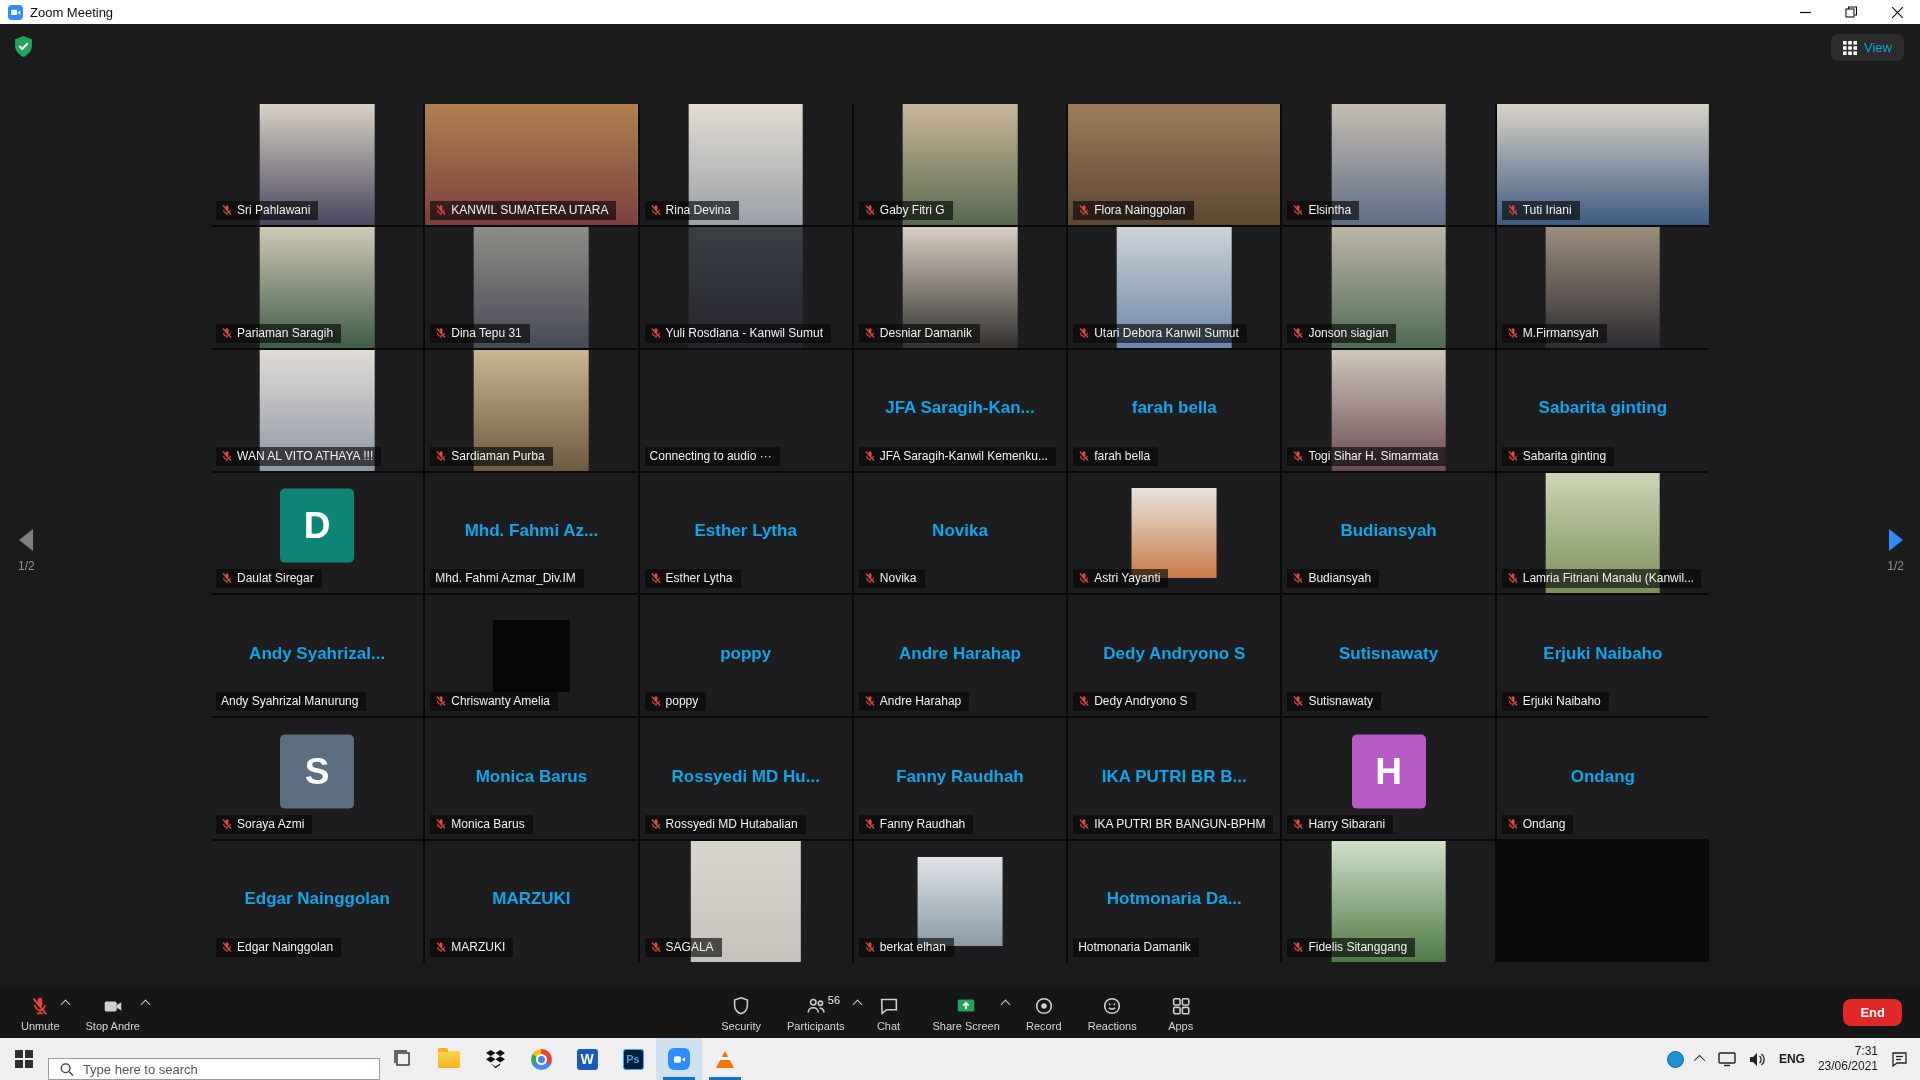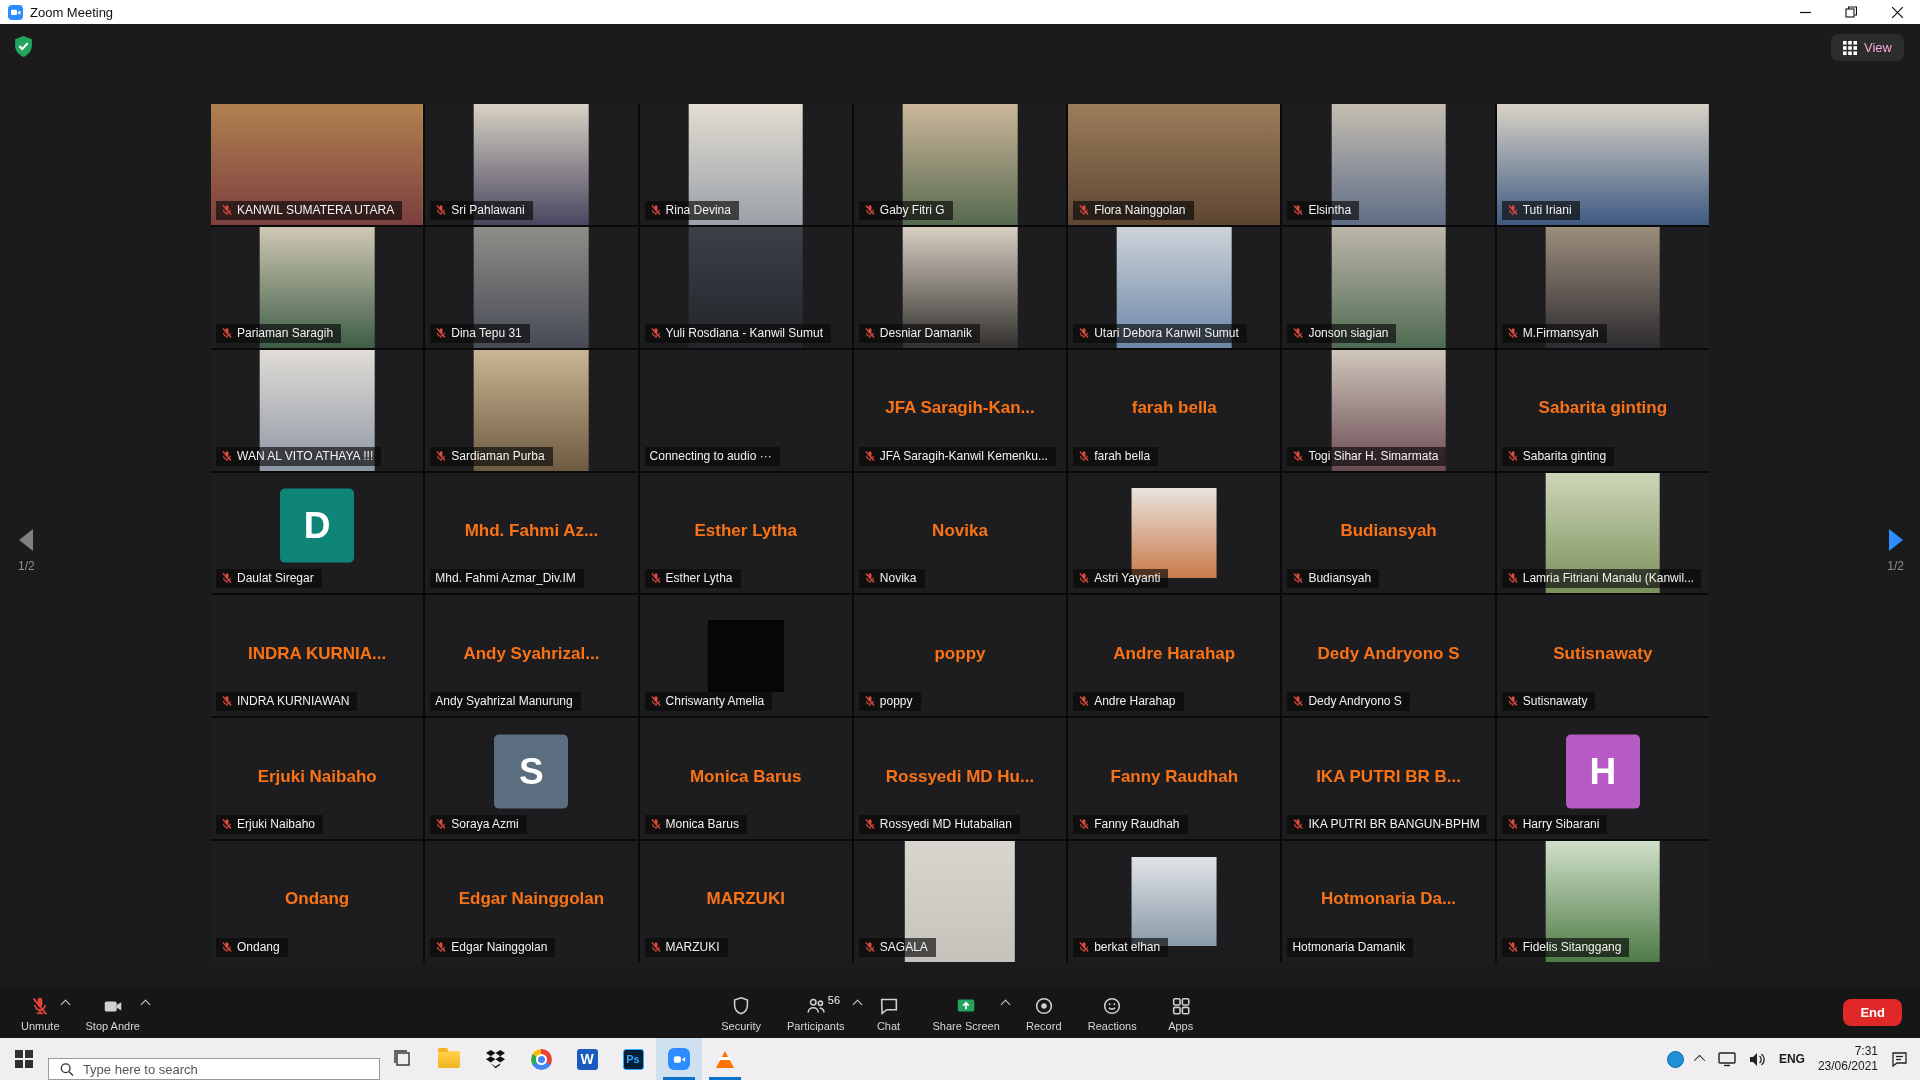--- a/index.html
+++ b/index.html
@@ -8,37 +8,37 @@
   
   .titlebar { height:24px; background:#ffffff; display:flex; align-items:center; padding-left:8px; }
   .titlebar .app-title { font-size:13px; color:#111; margin-left:7px; }
   .win-controls { margin-left:auto; display:flex; height:100%; }
   .win-btn { width:46px; height:100%; display:flex; align-items:center; justify-content:center; }
   .win-btn svg { display:block; }
 
   
   .meeting { position:relative; height:964px; background:#1b1b1b; }
   .shield { position:absolute; left:14px; top:12px; }
-  .view-btn { position:absolute; right:16px; top:10px; background:#2c2c2c; border-radius:7px; color:#f9a8d4;
+  .view-btn { position:absolute; right:16px; top:10px; background:#2c2c2c; border-radius:7px; color:#0ea5e9;
               display:flex; align-items:center; gap:7px; padding:6px 12px; font-size:13px; cursor:pointer; }
 
   .grid { position:absolute; left:211px; top:80px; width:1498px; height:858px;
           display:grid; grid-template-columns:repeat(7,1fr); grid-template-rows:repeat(7,1fr);
           gap:2px; background:#0a0a0a; }
   .tile { position:relative; background:#1d1d1f; overflow:hidden; }
   .tile.active { outline:3px solid #b6d957; outline-offset:-3px; z-index:2; }
 
   .tile-video { position:absolute; top:0; bottom:0; left:50%; transform:translateX(-50%); display:none; }
   .tile-video.v-wide { width:100%; }
   .tile-video.v-portrait { width:54%; }
   .tile-video.v-portrait-small { width:40%; top:13%; bottom:13%; }
   .tile-video.v-black { width:36%; top:20%; bottom:20%; background:#060606; }
   .tile-video.v-gray { width:52%; background:linear-gradient(180deg,#d8d6cf,#c4c2bb); }
 
-  .tile-center { position:absolute; left:4px; right:4px; top:40%; text-align:center; color:#f97316;
+  .tile-center { position:absolute; left:4px; right:4px; top:40%; text-align:center; color:#0ea5e9;
                  font-weight:bold; font-size:17px; white-space:nowrap; overflow:hidden; }
   .tile-center:empty { display:none; }
 
   .tile-avatar { position:absolute; left:50%; top:50%; transform:translate(-50%,-60%); width:74px; height:74px;
                  border-radius:5px; color:#fff; font-size:37px; font-weight:bold;
                  align-items:center; justify-content:center; display:none; }
 
   .tile-label { position:absolute; left:5px; bottom:5px; display:flex; align-items:center; gap:4px;
                 background:rgba(8,8,8,.65); padding:2px 8px 3px 5px; font-size:12px; color:#f2f2f2;
                 max-width:94%; white-space:nowrap; overflow:hidden; }
@@ -149,47 +149,47 @@
         <rect x="5.2" y="5.2" width="3.6" height="3.6"></rect>
         <rect x="10.4" y="5.2" width="3.6" height="3.6"></rect>
       <rect x="0" y="10.4" width="3.6" height="3.6"></rect>
         <rect x="5.2" y="10.4" width="3.6" height="3.6"></rect>
         <rect x="10.4" y="10.4" width="3.6" height="3.6"></rect>
     </svg>
     <span>View</span>
   </div>
 
   <div class="grid">
+      <div class="tile">
+      <div class="tile-video v-portrait" style="background: linear-gradient(rgb(216, 210, 196), rgb(74, 70, 96)); display: block;"></div>
+
+      <div class="tile-label">
+        <svg class="mic" width="12" height="12" viewBox="0 0 16 16">
+          <rect x="6" y="1.5" width="4" height="7" rx="2" fill="#e04a3f"></rect>
+          <path d="M3.5 7.5a4.5 4.5 0 0 0 9 0" fill="none" stroke="#e04a3f" stroke-width="1.4"></path>
+          <line x1="8" y1="12" x2="8" y2="14.5" stroke="#e04a3f" stroke-width="1.4"></line>
+          <line x1="2.5" y1="2" x2="13.5" y2="14" stroke="#e04a3f" stroke-width="1.6"></line>
+        </svg>
+        <span class="lbl-txt">Sri Pahlawani</span>
+      </div>
+    </div>
       <div class="tile active">
       <div class="tile-video v-wide" style="background: linear-gradient(rgb(176, 129, 79), rgb(124, 63, 63)); display: block;"></div>
 
       <div class="tile-label">
         <svg class="mic" width="12" height="12" viewBox="0 0 16 16">
           <rect x="6" y="1.5" width="4" height="7" rx="2" fill="#e04a3f"></rect>
           <path d="M3.5 7.5a4.5 4.5 0 0 0 9 0" fill="none" stroke="#e04a3f" stroke-width="1.4"></path>
           <line x1="8" y1="12" x2="8" y2="14.5" stroke="#e04a3f" stroke-width="1.4"></line>
           <line x1="2.5" y1="2" x2="13.5" y2="14" stroke="#e04a3f" stroke-width="1.6"></line>
         </svg>
         <span class="lbl-txt">KANWIL SUMATERA UTARA</span>
       </div>
     </div>
       <div class="tile">
-      <div class="tile-video v-portrait" style="background: linear-gradient(rgb(216, 210, 196), rgb(74, 70, 96)); display: block;"></div>
-
-      <div class="tile-label">
-        <svg class="mic" width="12" height="12" viewBox="0 0 16 16">
-          <rect x="6" y="1.5" width="4" height="7" rx="2" fill="#e04a3f"></rect>
-          <path d="M3.5 7.5a4.5 4.5 0 0 0 9 0" fill="none" stroke="#e04a3f" stroke-width="1.4"></path>
-          <line x1="8" y1="12" x2="8" y2="14.5" stroke="#e04a3f" stroke-width="1.4"></line>
-          <line x1="2.5" y1="2" x2="13.5" y2="14" stroke="#e04a3f" stroke-width="1.6"></line>
-        </svg>
-        <span class="lbl-txt">Sri Pahlawani</span>
-      </div>
-    </div>
-      <div class="tile">
       <div class="tile-video v-portrait" style="background: linear-gradient(rgb(227, 221, 210), rgb(154, 160, 168)); display: block;"></div>
 
       <div class="tile-label">
         <svg class="mic" width="12" height="12" viewBox="0 0 16 16">
           <rect x="6" y="1.5" width="4" height="7" rx="2" fill="#e04a3f"></rect>
           <path d="M3.5 7.5a4.5 4.5 0 0 0 9 0" fill="none" stroke="#e04a3f" stroke-width="1.4"></path>
           <line x1="8" y1="12" x2="8" y2="14.5" stroke="#e04a3f" stroke-width="1.4"></line>
           <line x1="2.5" y1="2" x2="13.5" y2="14" stroke="#e04a3f" stroke-width="1.6"></line>
         </svg>
         <span class="lbl-txt">Rina Devina</span>
@@ -507,34 +507,20 @@
       <div class="tile-video v-portrait" style="background: linear-gradient(rgb(205, 214, 184), rgb(122, 143, 90)); display: block;"></div>
 
       <div class="tile-label">
         <svg class="mic" width="12" height="12" viewBox="0 0 16 16">
           <rect x="6" y="1.5" width="4" height="7" rx="2" fill="#e04a3f"></rect>
           <path d="M3.5 7.5a4.5 4.5 0 0 0 9 0" fill="none" stroke="#e04a3f" stroke-width="1.4"></path>
           <line x1="8" y1="12" x2="8" y2="14.5" stroke="#e04a3f" stroke-width="1.4"></line>
           <line x1="2.5" y1="2" x2="13.5" y2="14" stroke="#e04a3f" stroke-width="1.6"></line>
         </svg>
         <span class="lbl-txt">Lamria Fitriani Manalu (Kanwil...</span>
-      </div>
-    </div>
-      <div class="tile">
-
-      <div class="tile-center">INDRA KURNIA...</div>
-
-      <div class="tile-label">
-        <svg class="mic" width="12" height="12" viewBox="0 0 16 16">
-          <rect x="6" y="1.5" width="4" height="7" rx="2" fill="#e04a3f"></rect>
-          <path d="M3.5 7.5a4.5 4.5 0 0 0 9 0" fill="none" stroke="#e04a3f" stroke-width="1.4"></path>
-          <line x1="8" y1="12" x2="8" y2="14.5" stroke="#e04a3f" stroke-width="1.4"></line>
-          <line x1="2.5" y1="2" x2="13.5" y2="14" stroke="#e04a3f" stroke-width="1.6"></line>
-        </svg>
-        <span class="lbl-txt">INDRA KURNIAWAN</span>
       </div>
     </div>
       <div class="tile">
 
       <div class="tile-center">Andy Syahrizal...</div>
 
       <div class="tile-label">
 
         <span class="lbl-txt">Andy Syahrizal Manurung</span>
       </div>

